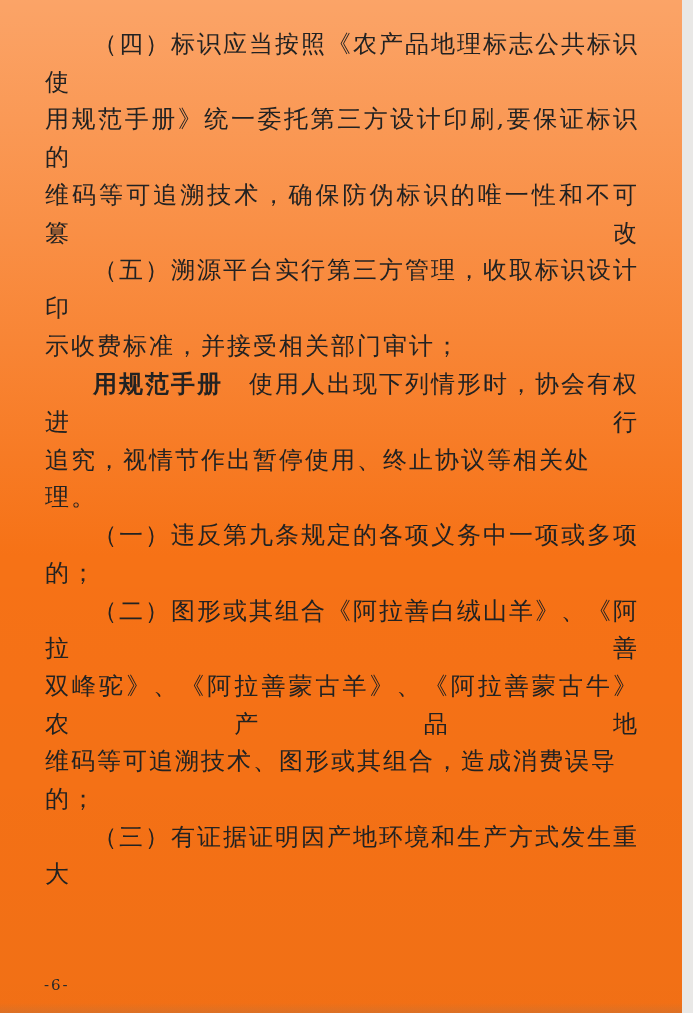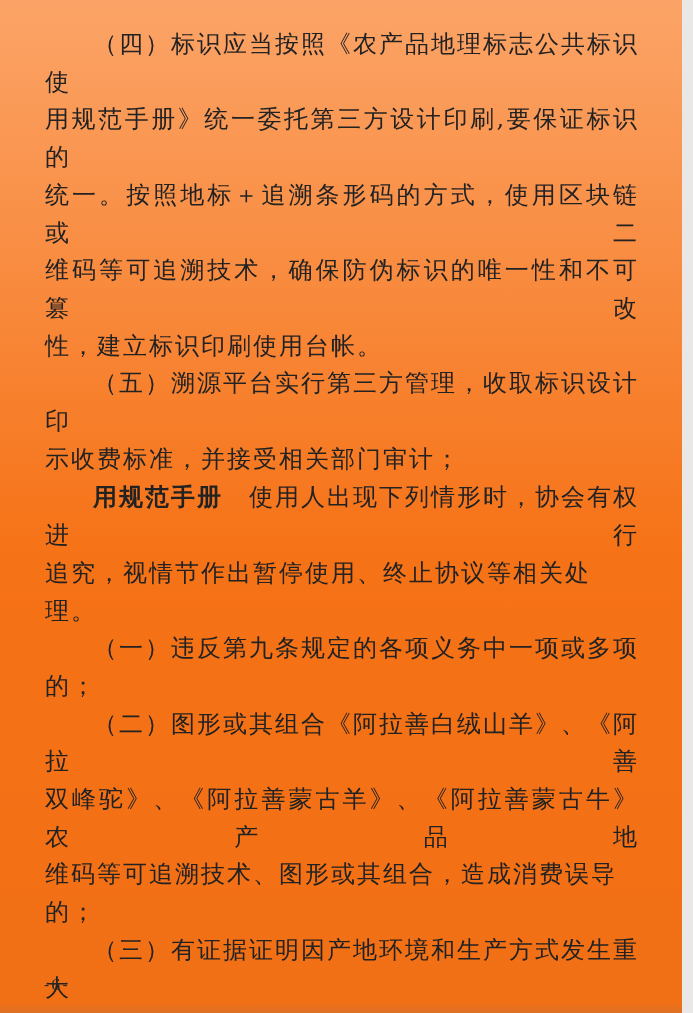--- a/index.html
+++ b/index.html
@@ -67,23 +67,21 @@
     pointer-events: none;
   }
 </style>
 </head>
 <body>
 
 <div class="page">
   <div class="text-block" id="text-block">
       <div class="line indent fill">（四）标识应当按照《农产品地理标志公共标识使</div>
       <div class="line fill">用规范手册》统一委托第三方设计印刷,要保证标识的</div>
-      <div class="line fill">统一。按照地标＋追溯条形码的方式，使用区块链或二</div>
       <div class="line fill">维码等可追溯技术，确保防伪标识的唯一性和不可篡改</div>
-      <div class="line">性，建立标识印刷使用台帐。</div>
       <div class="line indent fill">（五）溯源平台实行第三方管理，收取标识设计印</div>
       <div class="line">示收费标准，并接受相关部门审计；</div>
       <div class="line indent fill"><span class="bold">用规范手册</span>　使用人出现下列情形时，协会有权进行</div>
       <div class="line">追究，视情节作出暂停使用、终止协议等相关处理。</div>
       <div class="line indent fill">（一）违反第九条规定的各项义务中一项或多项</div>
       <div class="line">的；</div>
       <div class="line indent fill">（二）图形或其组合《阿拉善白绒山羊》、《阿拉善</div>
       <div class="line fill">双峰驼》、《阿拉善蒙古羊》、《阿拉善蒙古牛》农产品地</div>
       <div class="line">维码等可追溯技术、图形或其组合，造成消费误导的；</div>
       <div class="line indent fill">（三）有证据证明因产地环境和生产方式发生重大</div>

